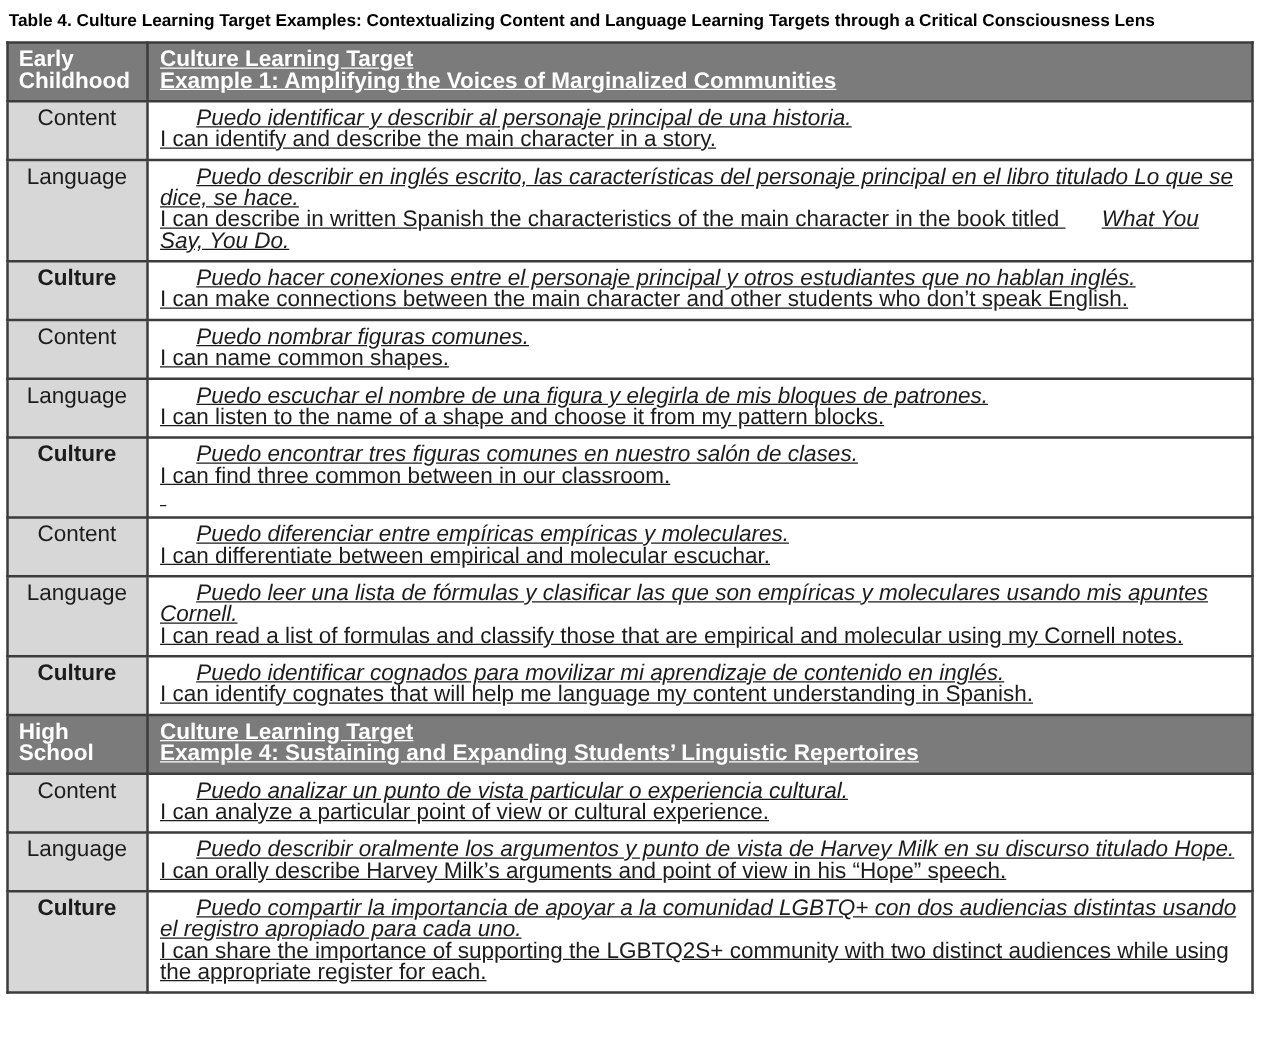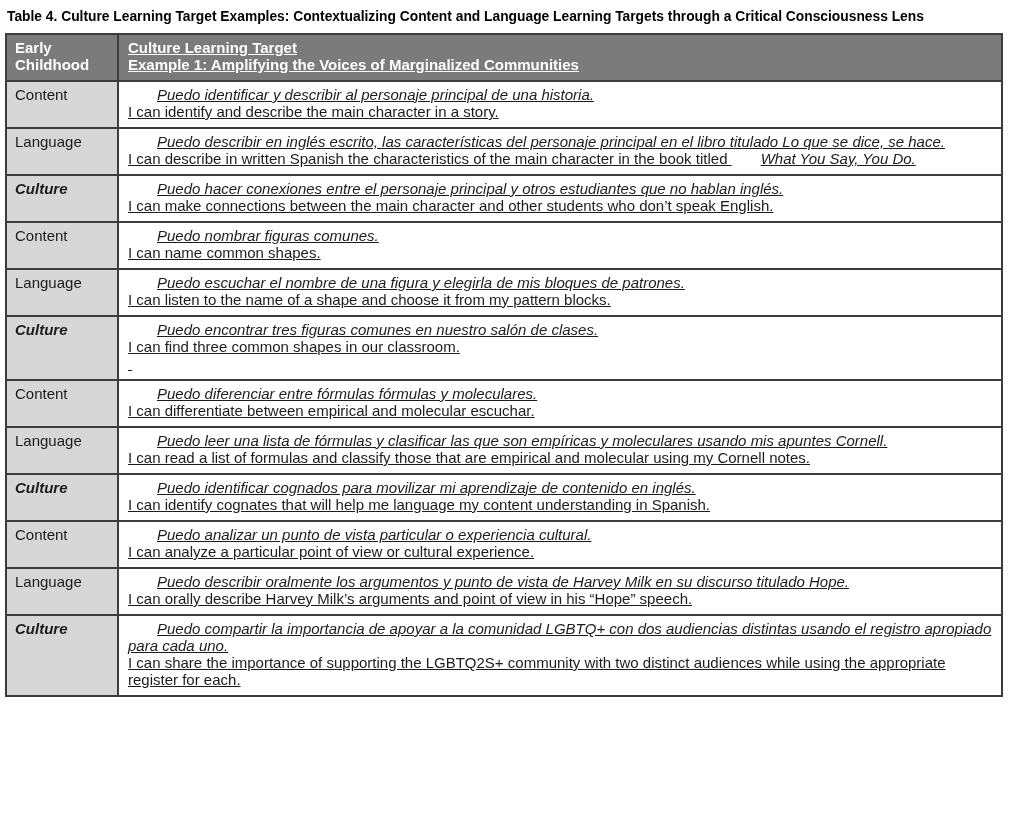--- a/index.html
+++ b/index.html
@@ -32,38 +32,38 @@
   }
   table.targets {
     border-collapse: collapse;
     width: 998px;
     table-layout: fixed;
   }
   col.col-label { width: 112px; }
   td {
     border: 2px solid var(--border);
     vertical-align: top;
-    font-size: 15px;
+    font-size: 18px;
     line-height: 17px;
     padding: 4px 9px 7px 9px;
     background: #ffffff;
   }
   .level-cell, .header-cell {
     background: var(--header-bg);
     color: var(--header-text);
     font-weight: 700;
   }
   .level-cell { padding-left: 8px; }
   .label-cell {
     background: var(--label-bg);
     padding-left: 8px;
+    text-align: center;
   }
   .label-cell.culture {
     font-weight: 700;
-    font-style: italic;
   }
   .it { font-style: italic; margin-left: 29px; }
   .line { min-height: 17px; text-decoration: underline; }
 </style>
 </head>
 <body>
 
 <div class="page">
   <div class="title">Table 4. Culture Learning Target Examples: Contextualizing Content and Language Learning Targets through a Critical Consciousness Lens</div>
   <table class="targets">
@@ -111,43 +111,50 @@
           <td class="label-cell">Language</td>
           <td class="body-cell">
             <div class="line"><span class="it">Puedo escuchar el nombre de una figura y elegirla de mis bloques de patrones.</span></div>
             <div class="line"><span>I can listen to the name of a shape and choose it from my pattern blocks.</span></div>
           </td>
         </tr>
         <tr class="body-row">
           <td class="label-cell culture">Culture</td>
           <td class="body-cell">
             <div class="line"><span class="it">Puedo encontrar tres figuras comunes en nuestro salón de clases.</span></div>
-            <div class="line"><span>I can find three common shapes in our classroom.</span></div>
+            <div class="line"><span>I can find three common between in our classroom.</span></div>
             <div class="line">&nbsp;</div>
           </td>
         </tr>
         <tr class="body-row">
           <td class="label-cell">Content</td>
           <td class="body-cell">
-            <div class="line"><span class="it">Puedo diferenciar entre fórmulas fórmulas y moleculares.</span></div>
+            <div class="line"><span class="it">Puedo diferenciar entre empíricas empíricas y moleculares.</span></div>
             <div class="line"><span>I can differentiate between empirical and molecular escuchar.</span></div>
           </td>
         </tr>
         <tr class="body-row">
           <td class="label-cell">Language</td>
           <td class="body-cell">
             <div class="line"><span class="it">Puedo leer una lista de fórmulas y clasificar las que son empíricas y moleculares usando mis apuntes Cornell.</span></div>
             <div class="line"><span>I can read a list of formulas and classify those that are empirical and molecular using my Cornell notes.</span></div>
           </td>
         </tr>
         <tr class="body-row">
           <td class="label-cell culture">Culture</td>
           <td class="body-cell">
             <div class="line"><span class="it">Puedo identificar cognados para movilizar mi aprendizaje de contenido en inglés.</span></div>
             <div class="line"><span>I can identify cognates that will help me language my content understanding in Spanish.</span></div>
+          </td>
+        </tr>
+        <tr class="header-row">
+          <td class="level-cell">High School</td>
+          <td class="header-cell">
+            <div class="line">Culture Learning Target</div>
+            <div class="line">Example 4: Sustaining and Expanding Students’ Linguistic Repertoires</div>
           </td>
         </tr>
         <tr class="body-row">
           <td class="label-cell">Content</td>
           <td class="body-cell">
             <div class="line"><span class="it">Puedo analizar un punto de vista particular o experiencia cultural.</span></div>
             <div class="line"><span>I can analyze a particular point of view or cultural experience.</span></div>
           </td>
         </tr>
         <tr class="body-row">

